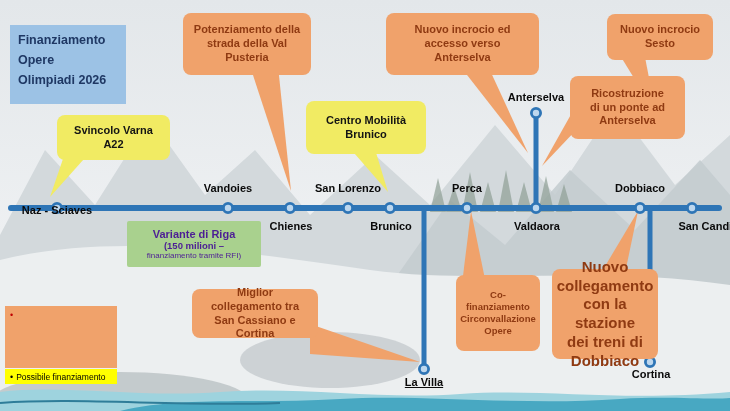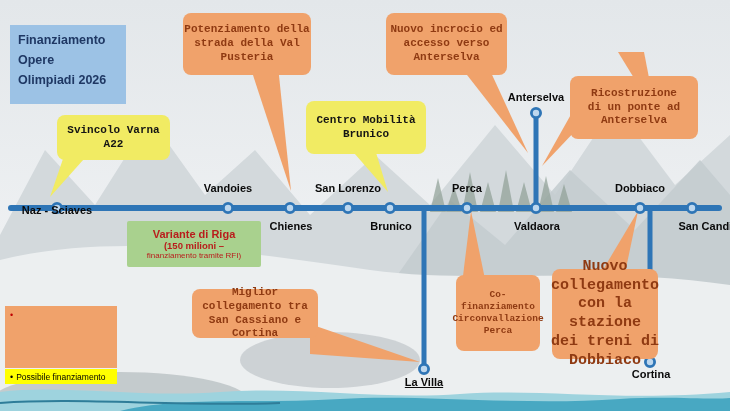--- a/index.html
+++ b/index.html
@@ -3,36 +3,36 @@
 <meta charset="utf-8">
 <style>
   * { margin:0; padding:0; box-sizing:border-box; }
   html,body { background:#ffffff; }
   body { font-family:"Liberation Sans", sans-serif; }
   .stage { position:relative; width:730px; height:411px; overflow:hidden; background:#fff; }
   .abs { position:absolute; left:0; top:0; }
   .callout {
     position:absolute; border-radius:8px;
     display:flex; align-items:center; justify-content:center;
-    text-align:center; font-weight:700; white-space:pre-line; line-height:1.25;font-family:Liberation Mono, monospace;
+    text-align:center; font-weight:700; white-space:pre-line; line-height:1.25;
   }
   .orange { background:#F0A26B; color:#8F3A12; }
   .yellow { background:#F1EB63; color:#141414; }
   .station-label {
     position:absolute; transform:translateX(-50%);
     font-size:11px; font-weight:700; color:#0a0a0a; white-space:nowrap;
   }
   .title-box {
     position:absolute; left:10px; top:25px; width:116px; height:79px;
     background:#9CC2E5; color:#1F3864; font-weight:700; font-size:12.5px;
     line-height:1.6; padding:5px 8px; white-space:pre-line;
   }
   .green-box {
     position:absolute; left:127px; top:221px; width:134px; height:46px;
-    background:#A9D18E; color:#b91c1c; display:flex; flex-direction:column;
+    background:#A9D18E; color:#4c1d95; display:flex; flex-direction:column;
     align-items:center; justify-content:center; border-radius:2px; text-align:center;
   }
   .green-box .g1 { font-size:11px; font-weight:700; }
   .green-box .g2 { font-size:9.5px; font-weight:600; }
   .green-box .g3 { font-size:8px; }
   .legend-approved {
     position:absolute; left:5px; top:306px; width:112px; height:62px;
     background:#F0A26B; color:#8F2A0C; font-size:8.5px; line-height:1.3;
     padding:4px 5px 4px 4px; display:flex; align-items:flex-start;
   }
@@ -124,38 +124,40 @@
   <div class="station-label" style="left:424px; top:376px;text-decoration:underline;">La Villa</div>
   <div class="station-label" style="left:651px; top:368px;">Cortina</div>
 
   <div class="title-box">Finanziamento
 Opere
 Olimpiadi 2026</div>
 
   <div class="callout orange" style="left:183px; top:13px;  width:128px; height:62px; font-size:11px;">Potenziamento della
 strada della Val
 Pusteria</div>
-  <div class="callout orange" style="left:386px; top:13px;  width:121px; height:62px; font-size:11px;">Nuovo incrocio ed
+  <div class="callout orange" style="left:386px; top:13px;  width:153px; height:62px; font-size:11px;">Nuovo incrocio ed
 accesso verso
 Anterselva</div>
+  <div class="callout orange" style="left:607px; top:14px;  width:106px; height:46px; font-size:11px;">Nuovo incrocio
+Sesto</div>
   <div class="callout yellow" style="left:57px;  top:115px; width:113px; height:45px; font-size:11px;">Svincolo Varna
 A22</div>
   <div class="callout yellow" style="left:306px; top:101px; width:120px; height:53px; font-size:11px;">Centro Mobilità
 Brunico</div>
-  <div class="callout orange" style="left:570px; top:76px;  width:128px; height:63px; font-size:11px;">Ricostruzione
+  <div class="callout orange" style="left:570px; top:76px;  width:115px; height:63px; font-size:11px;">Ricostruzione
 di un ponte ad
 Anterselva</div>
   <div class="callout orange" style="left:192px; top:289px; width:126px; height:49px; font-size:11px;">Miglior
 collegamento tra
 San Cassiano e
 Cortina</div>
   <div class="callout orange" style="left:456px; top:275px; width:84px;  height:76px; font-size:9.5px;">Co-
 finanziamento
 Circonvallazione
-Perca</div>
+Opere</div>
   <div class="callout orange" style="left:552px; top:269px; width:106px; height:90px; font-size:15px;">Nuovo
 collegamento
 con la stazione
 dei treni di
 Dobbiaco</div>
 
   <div class="green-box">
     <span class="g1">Variante di Riga</span>
     <span class="g2">(150 milioni –</span>
     <span class="g3">finanziamento tramite RFI)</span>

